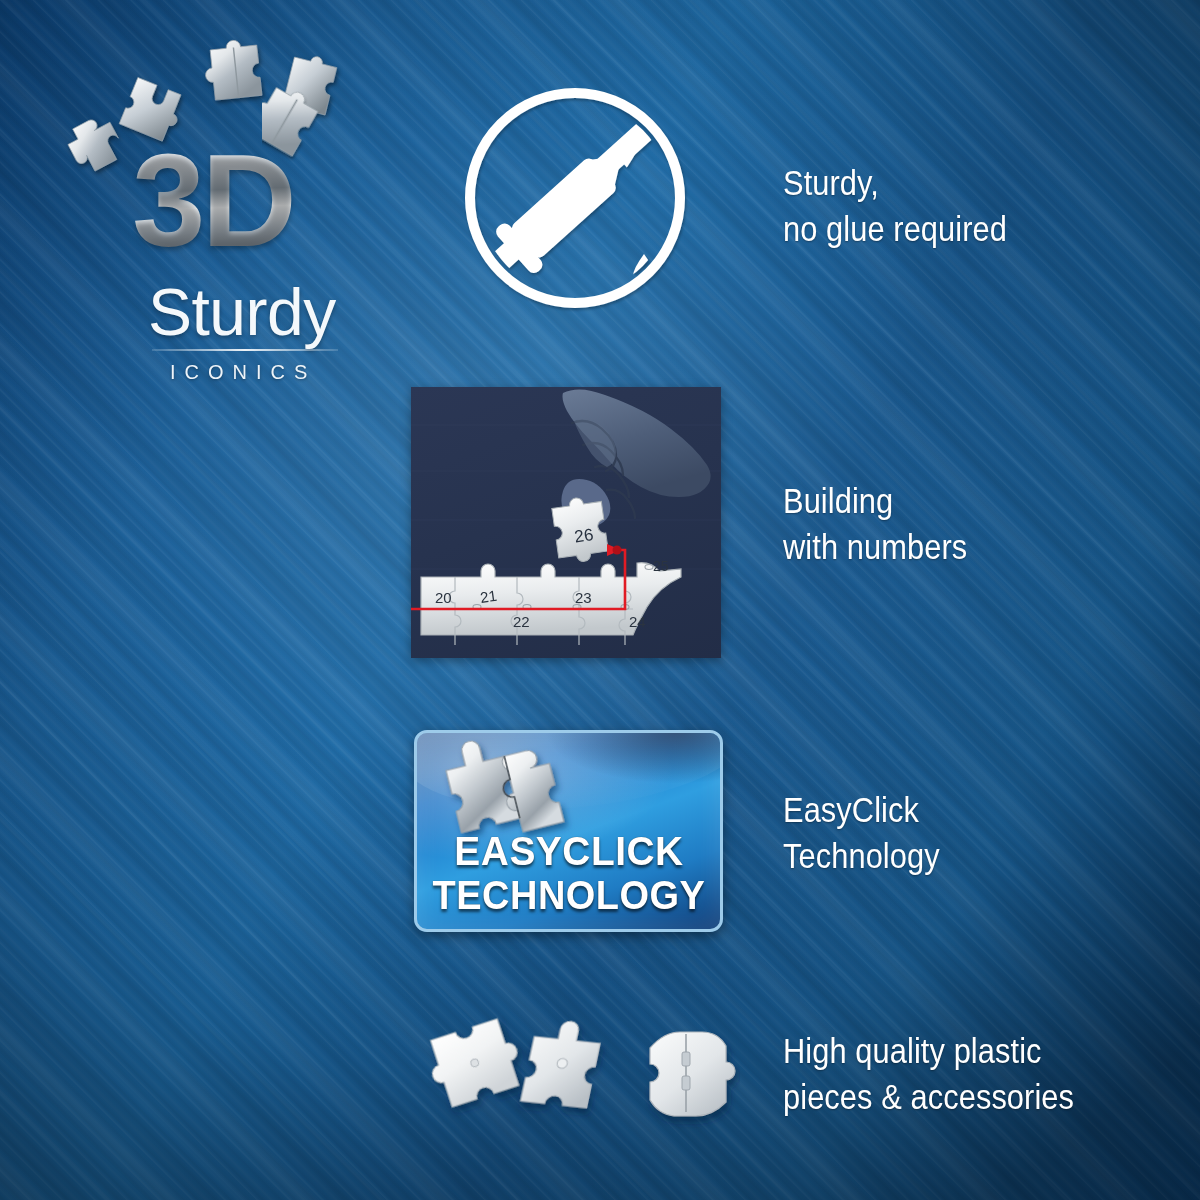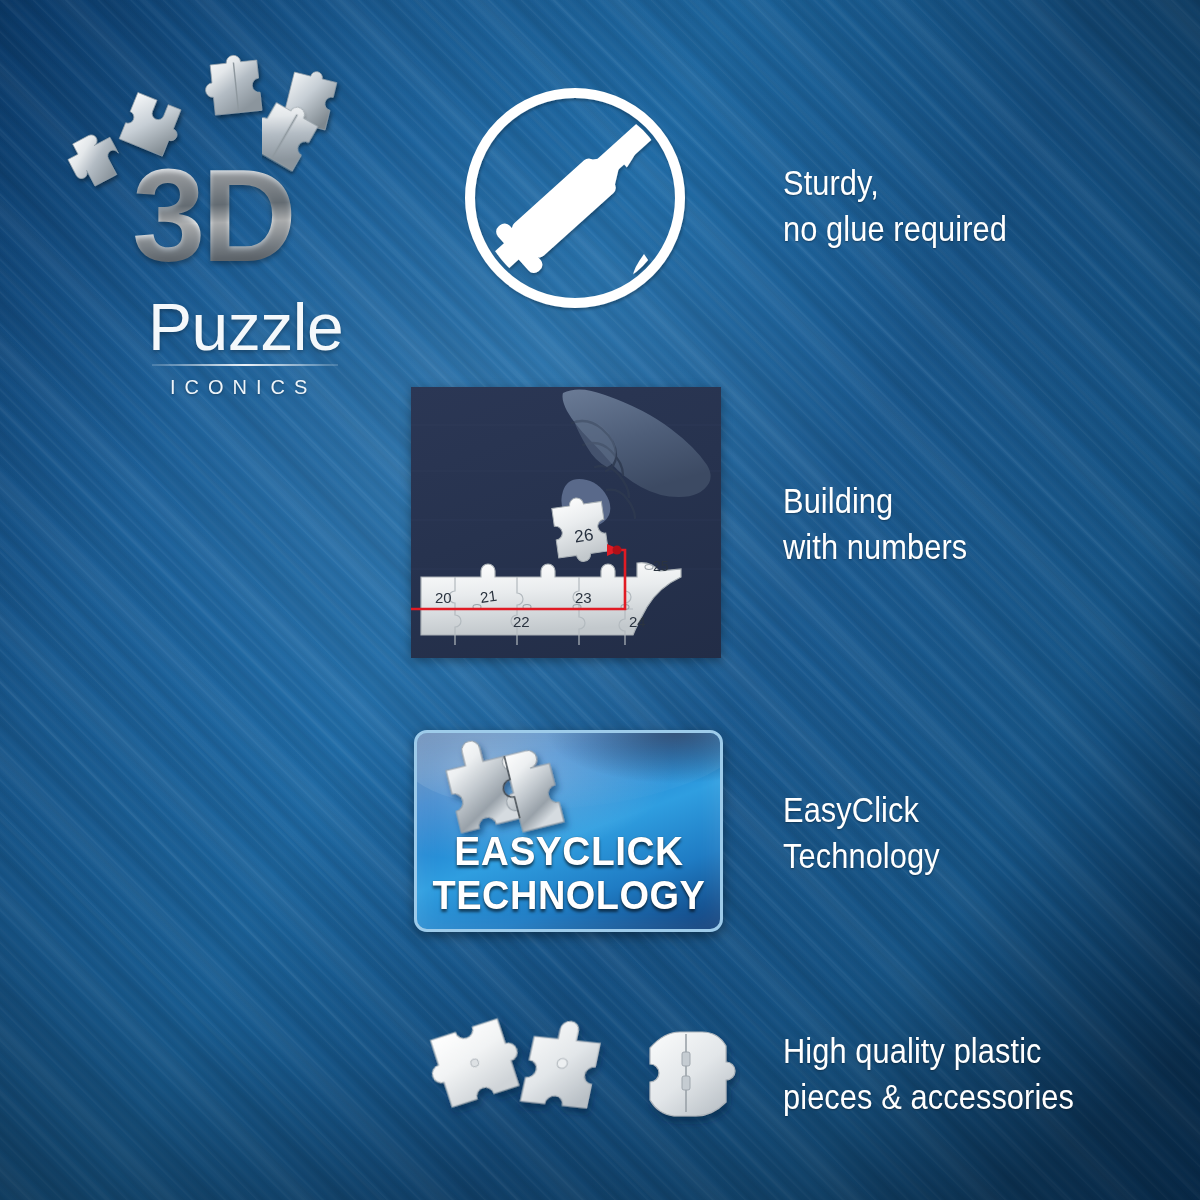--- a/index.html
+++ b/index.html
@@ -68,21 +68,21 @@
     line-height:1.32;
     font-weight:400;
     letter-spacing:0.1px;
     transform:scaleX(0.88);
     transform-origin:left center;
     text-shadow:0 1px 2px rgba(0,0,0,0.35);
     white-space:pre-line;
   }
 
   
-  #logo { position:absolute; left:40px; top:42px; width:330px; height:330px;text-align:center; }
+  #logo { position:absolute; left:40px; top:27px; width:330px; height:330px;text-align:center; }
   .logo-3d {
     position:absolute; left:92px; top:108px;
     font-size:132px; font-weight:bold; letter-spacing:-4px;
     font-family:"Liberation Sans", sans-serif;
     background:linear-gradient(178deg,#ffffff 0%,#d8dde2 18%,#8e9aa4 42%,#f2f5f7 55%,#aab4bd 72%,#6c767f 88%,#cfd6dc 100%);
     -webkit-background-clip:text; background-clip:text; color:transparent;
     text-shadow:0 3px 5px rgba(0,0,0,0.30);
     line-height:1;
   }
   .logo-puzzle {
@@ -203,21 +203,21 @@
     </svg>
 
     <svg class="pz" style="left:222px;top:42px;" width="110" height="110" viewBox="0 0 110 110">
       <g filter="url(#pzshadow)" transform="translate(14,12) rotate(30) scale(0.92)">
         <path d="M4 6 h18 a8 8 0 1 1 16 0 h18 v20 a7 7 0 1 0 0 16 v20 h-52 v-20 a7 7 0 1 1 0 -16 z" fill="url(#sil1)" stroke="#99a3ab" stroke-width="0.8"></path>
         <line x1="30" y1="6" x2="30" y2="62" stroke="#8e989f" stroke-width="1.8"></line>
       </g>
     </svg>
 
     <div class="logo-3d">3D</div>
-    <div class="logo-puzzle">Puzzle</div>
+    <div class="logo-puzzle">Sturdy</div>
     <div class="logo-rule"></div>
     <div class="logo-iconics">ICONICS</div>
   </div>
 
   <svg style="position:absolute;left:462px;top:84px;" width="230" height="232" viewBox="0 0 230 232">
     <defs>
       <filter id="iconshadow" x="-20%" y="-20%" width="150%" height="150%">
         <feDropShadow dx="1" dy="2" stdDeviation="1.6" flood-color="#000" flood-opacity="0.30"></feDropShadow>
       </filter>
       <clipPath id="circclip">

